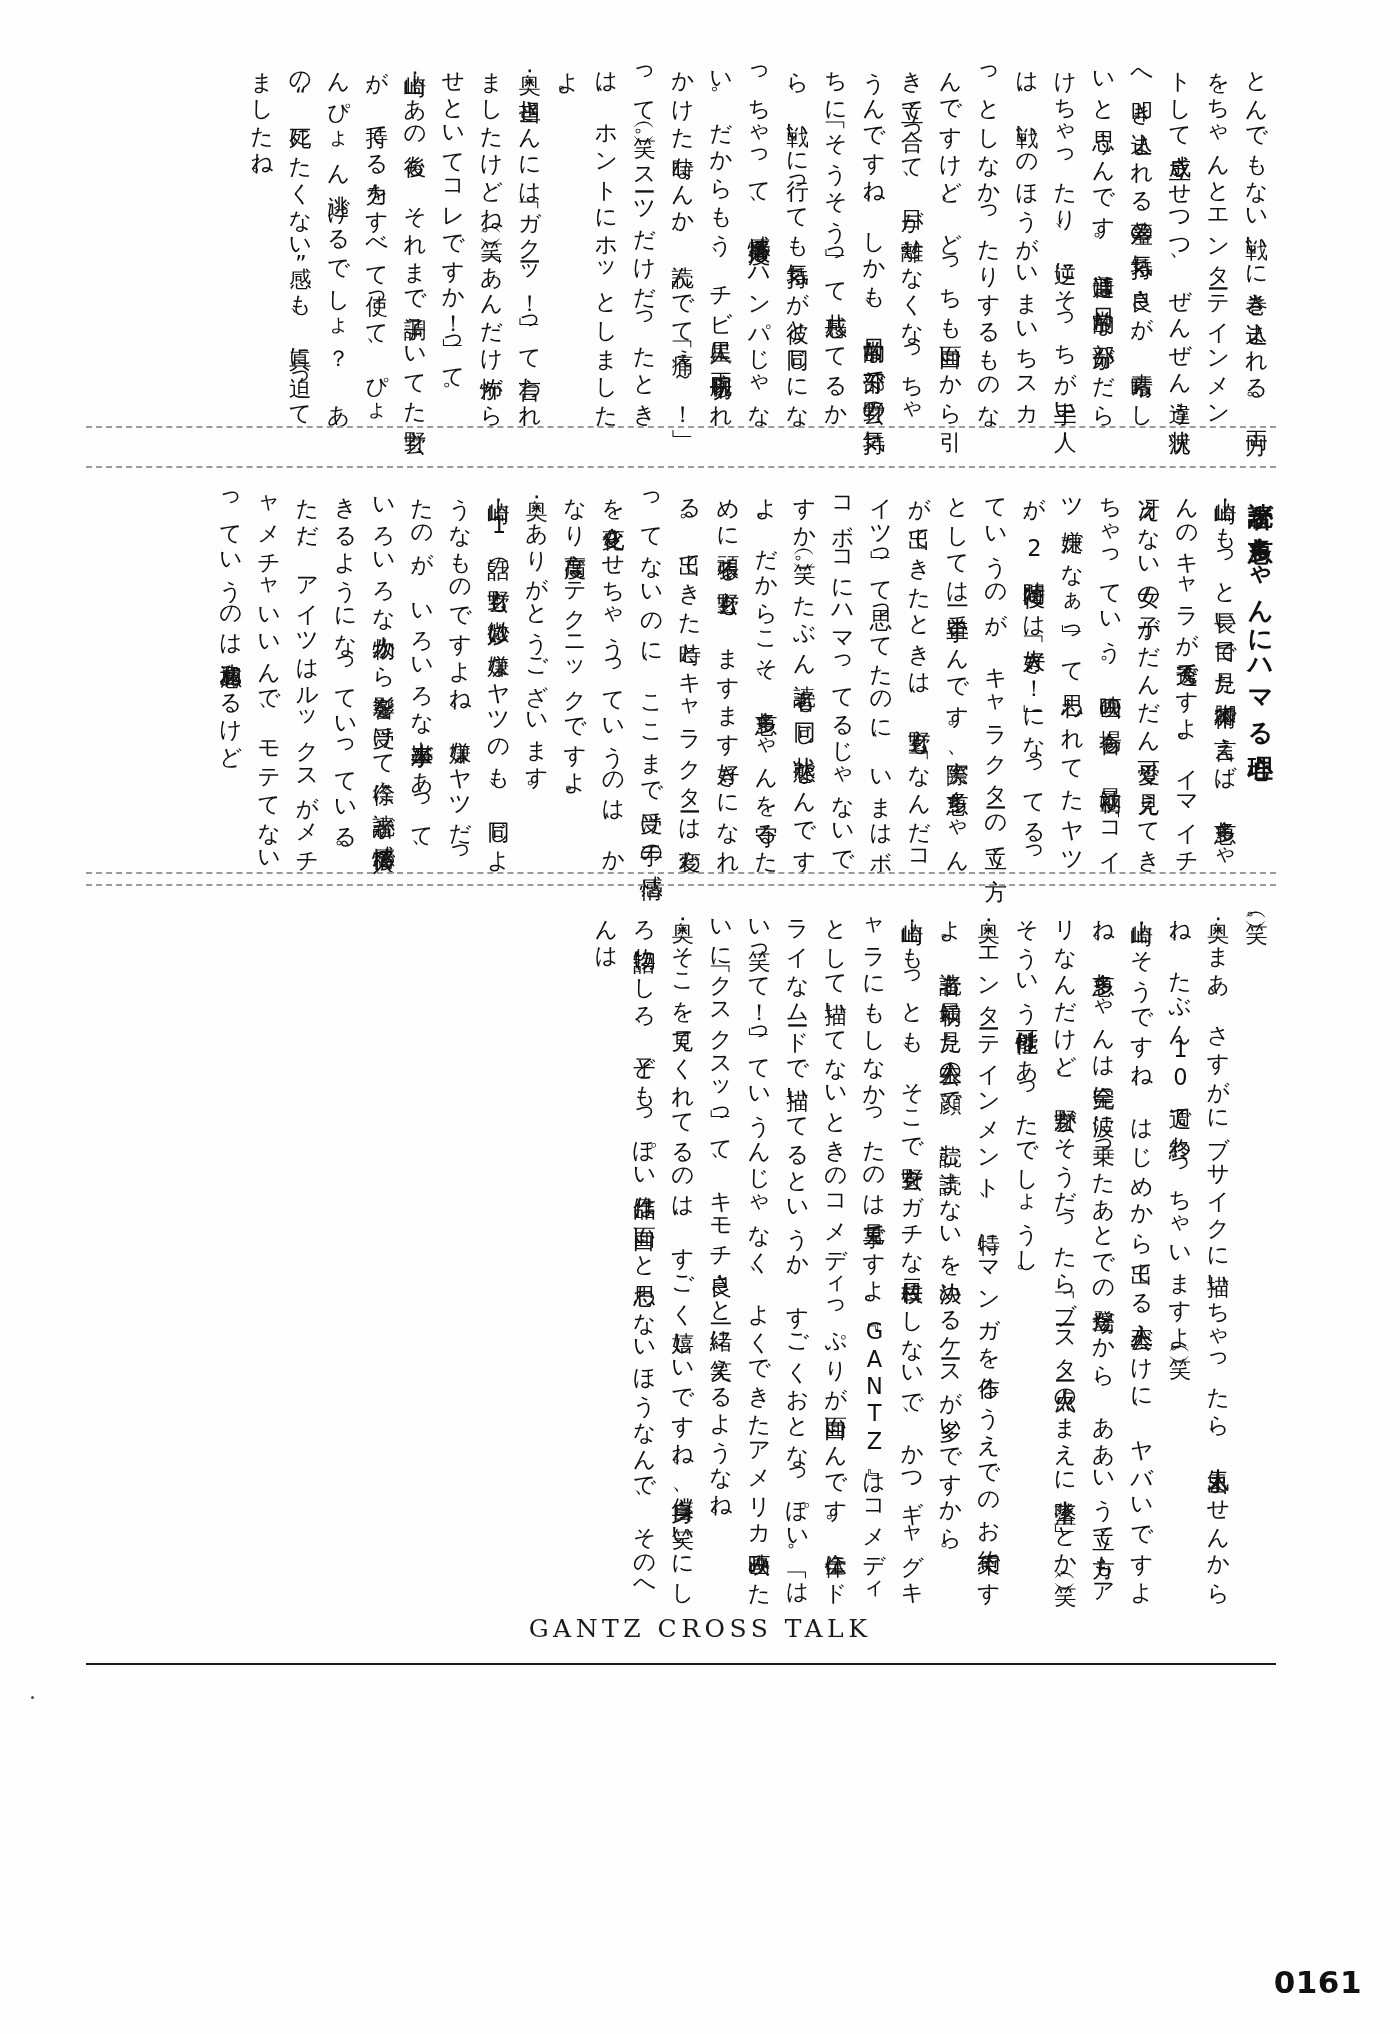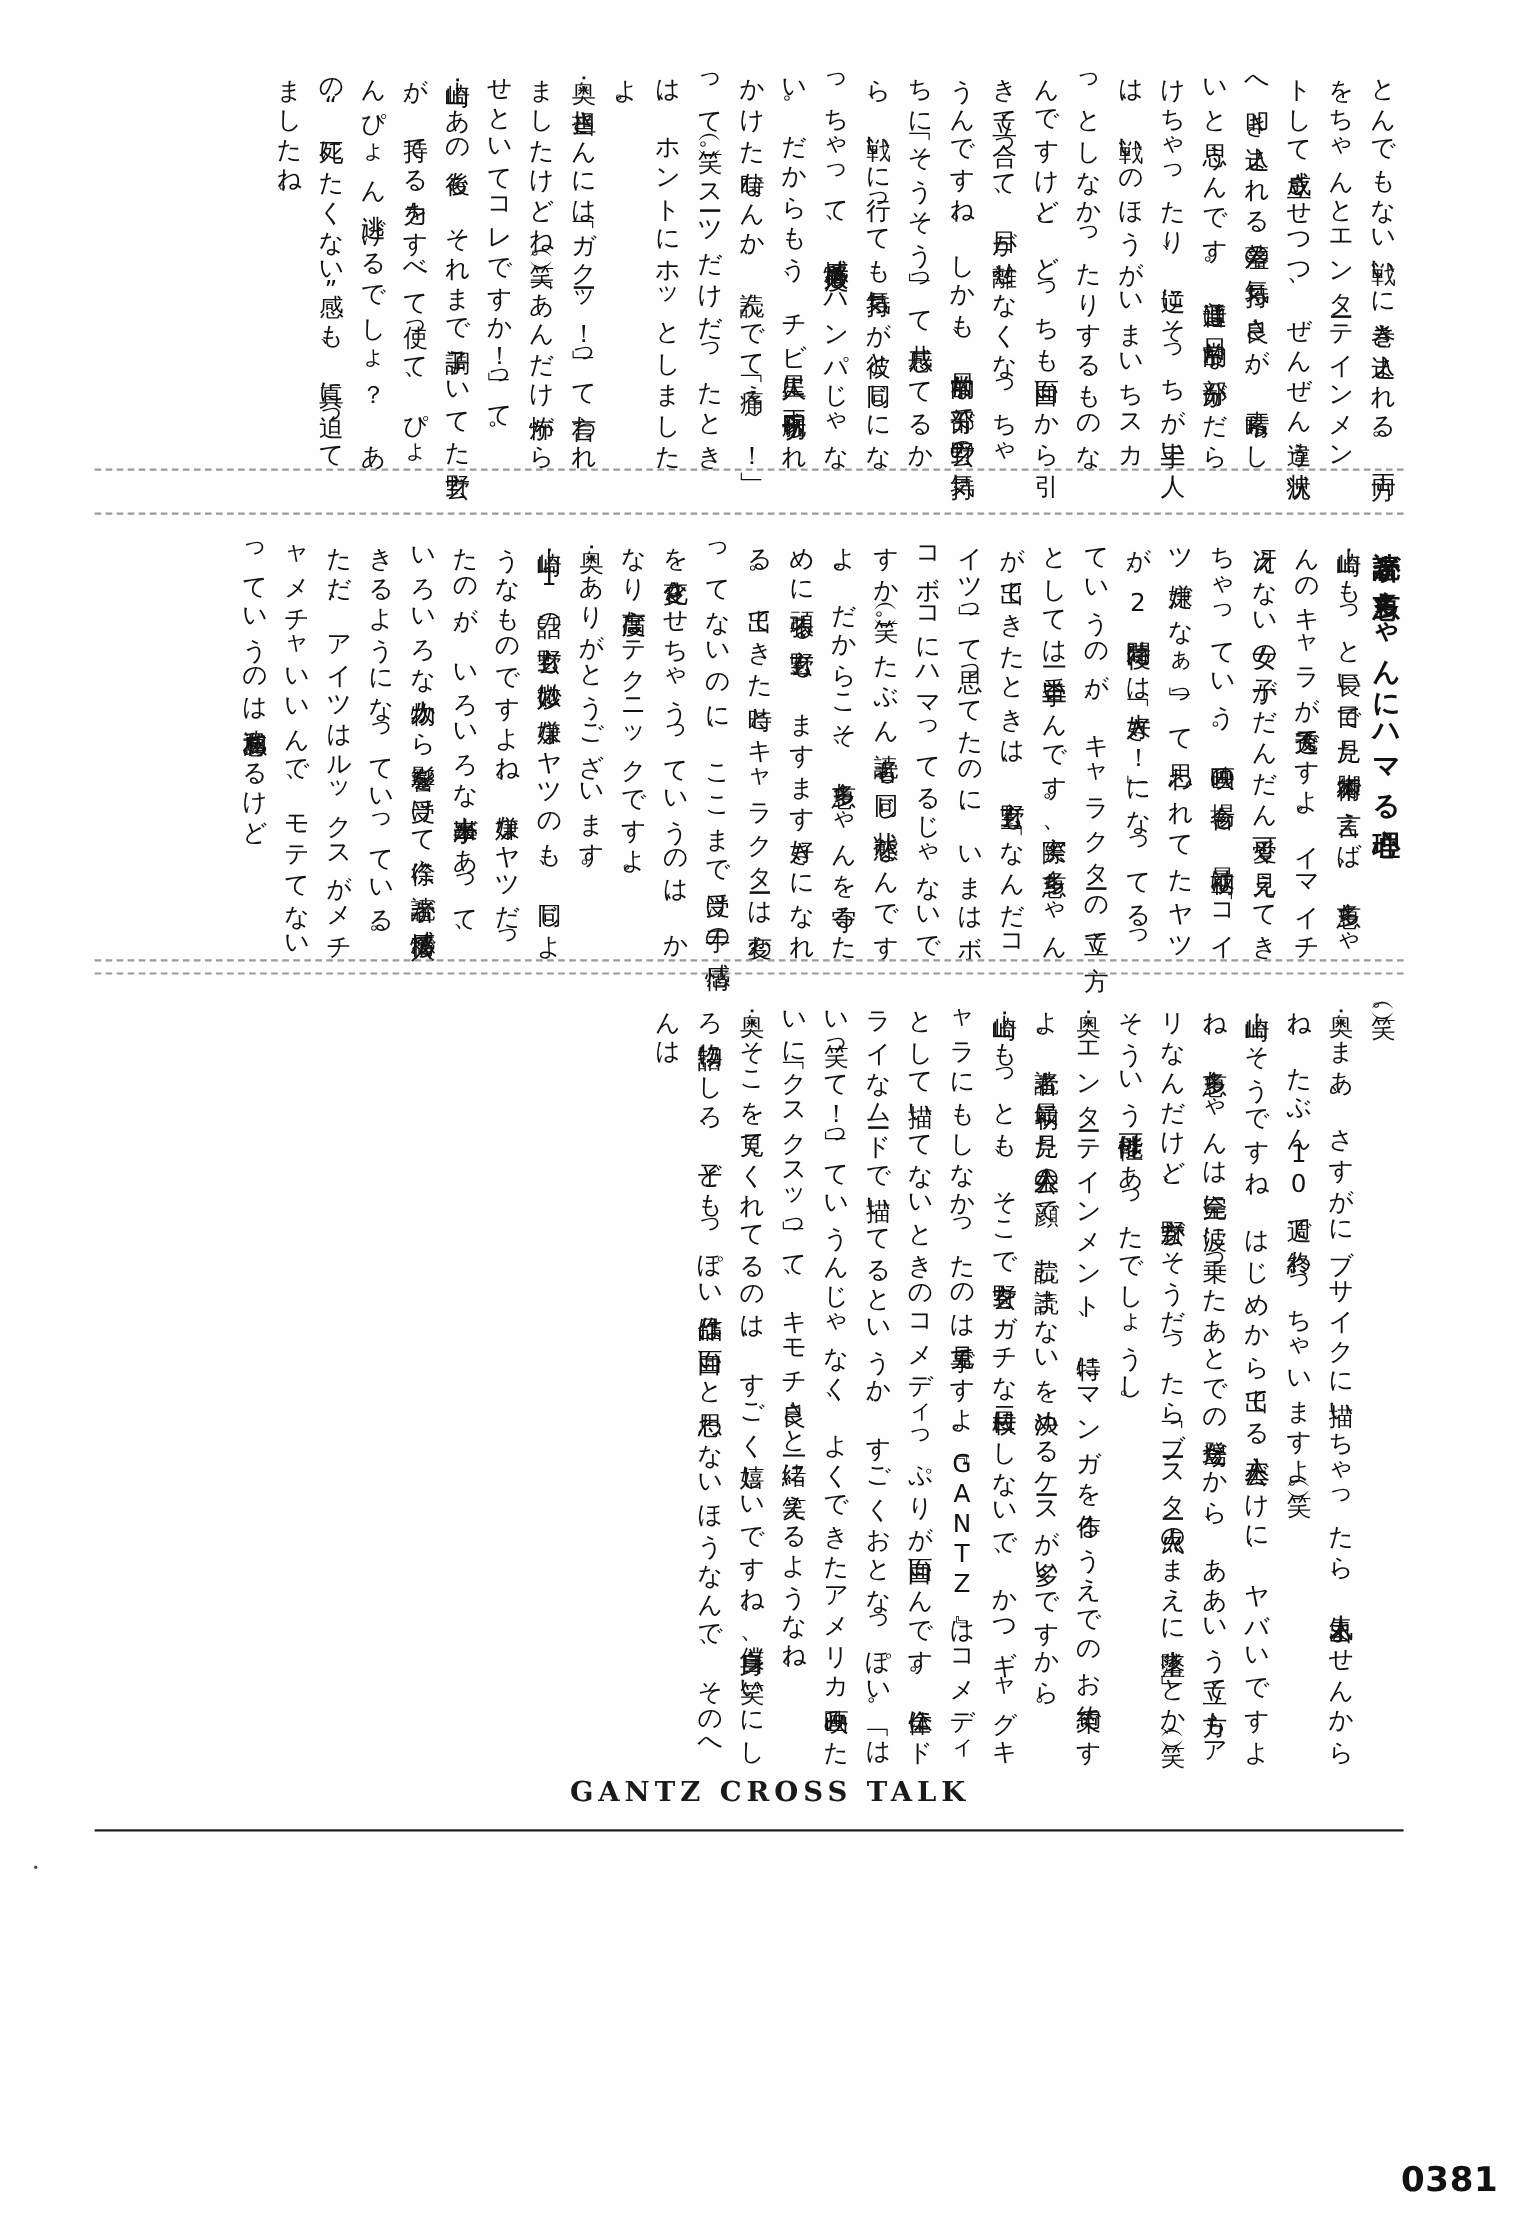--- a/index.html
+++ b/index.html
@@ -88,21 +88,21 @@
     border-top: 2px solid #1a1a1a;
   }
   #footer-title {
     position: absolute;
     top: 1614px;
     left: 0;
     width: 1400px;
     text-align: center;
     font-family: "DejaVu Serif", "Liberation Serif", serif;
     font-size: 25px;
-    font-weight: 700;
+    font-weight: 400;
     letter-spacing: 4.5px;
     color: #1a1a1a;
   }
   #page-number {
     position: absolute;
     right: 38px;
     bottom: 34px;
     font-family: "DejaVu Sans", "Liberation Sans", sans-serif;
     font-size: 31px;
     font-weight: 800;
@@ -148,15 +148,15 @@
     <p>奥：まあ、さすがにブサイクに描いちゃったら、人気出ませんからね。たぶん10週で終わっちゃいますよ（笑）。</p>
     <p>山崎：そうですね、はじめから出てる主人公だけに、ヤバいですよね。多恵ちゃんは完全に波に乗ったあとでの登場だから、ああいう立て方もアリなんだけど、玄野がそうだったら「ブースター点火のまえに墜落！」とか（笑）、そういう可能性はあったでしょうし。</p>
     <p>奥：エンターテインメント、特にマンガを作るうえでのお約束ですよ。読者も最初に見た主人公の顔で、読む読まないを決めるケースが多いですから。</p>
     <p>山崎：もっとも、そこで玄野をガチな二枚目にしないで、かつギャグキャラにもしなかったのは見事ですよ。『GANTZ』はコメディとして描いてないときのコメディっぷりが面白いんです。全体にドライなムードで描いてるというか、すごくおとなっぽい。「は　い笑って！」っていうんじゃなく、よくできたアメリカ映画みたいに「クスクスッ」って、キモチ良さと一緒に笑えるようなね。</p>
     <p>奥：そこを見てくれてるのは、すごく嬉しいですね。僕自身、笑いにしろ物語にしろ、子どもっぽい作品は面白いと思わないほうなんで、そのへんは</p>
   </div>
 
   <div id="footer-title">GANTZ CROSS TALK</div>
   <div id="footer-rule"></div>
   <div id="speck"></div>
-  <div id="page-number">0381</div>
+  <div id="page-number">0161</div>
 
 </div>
 
 </body></html>

